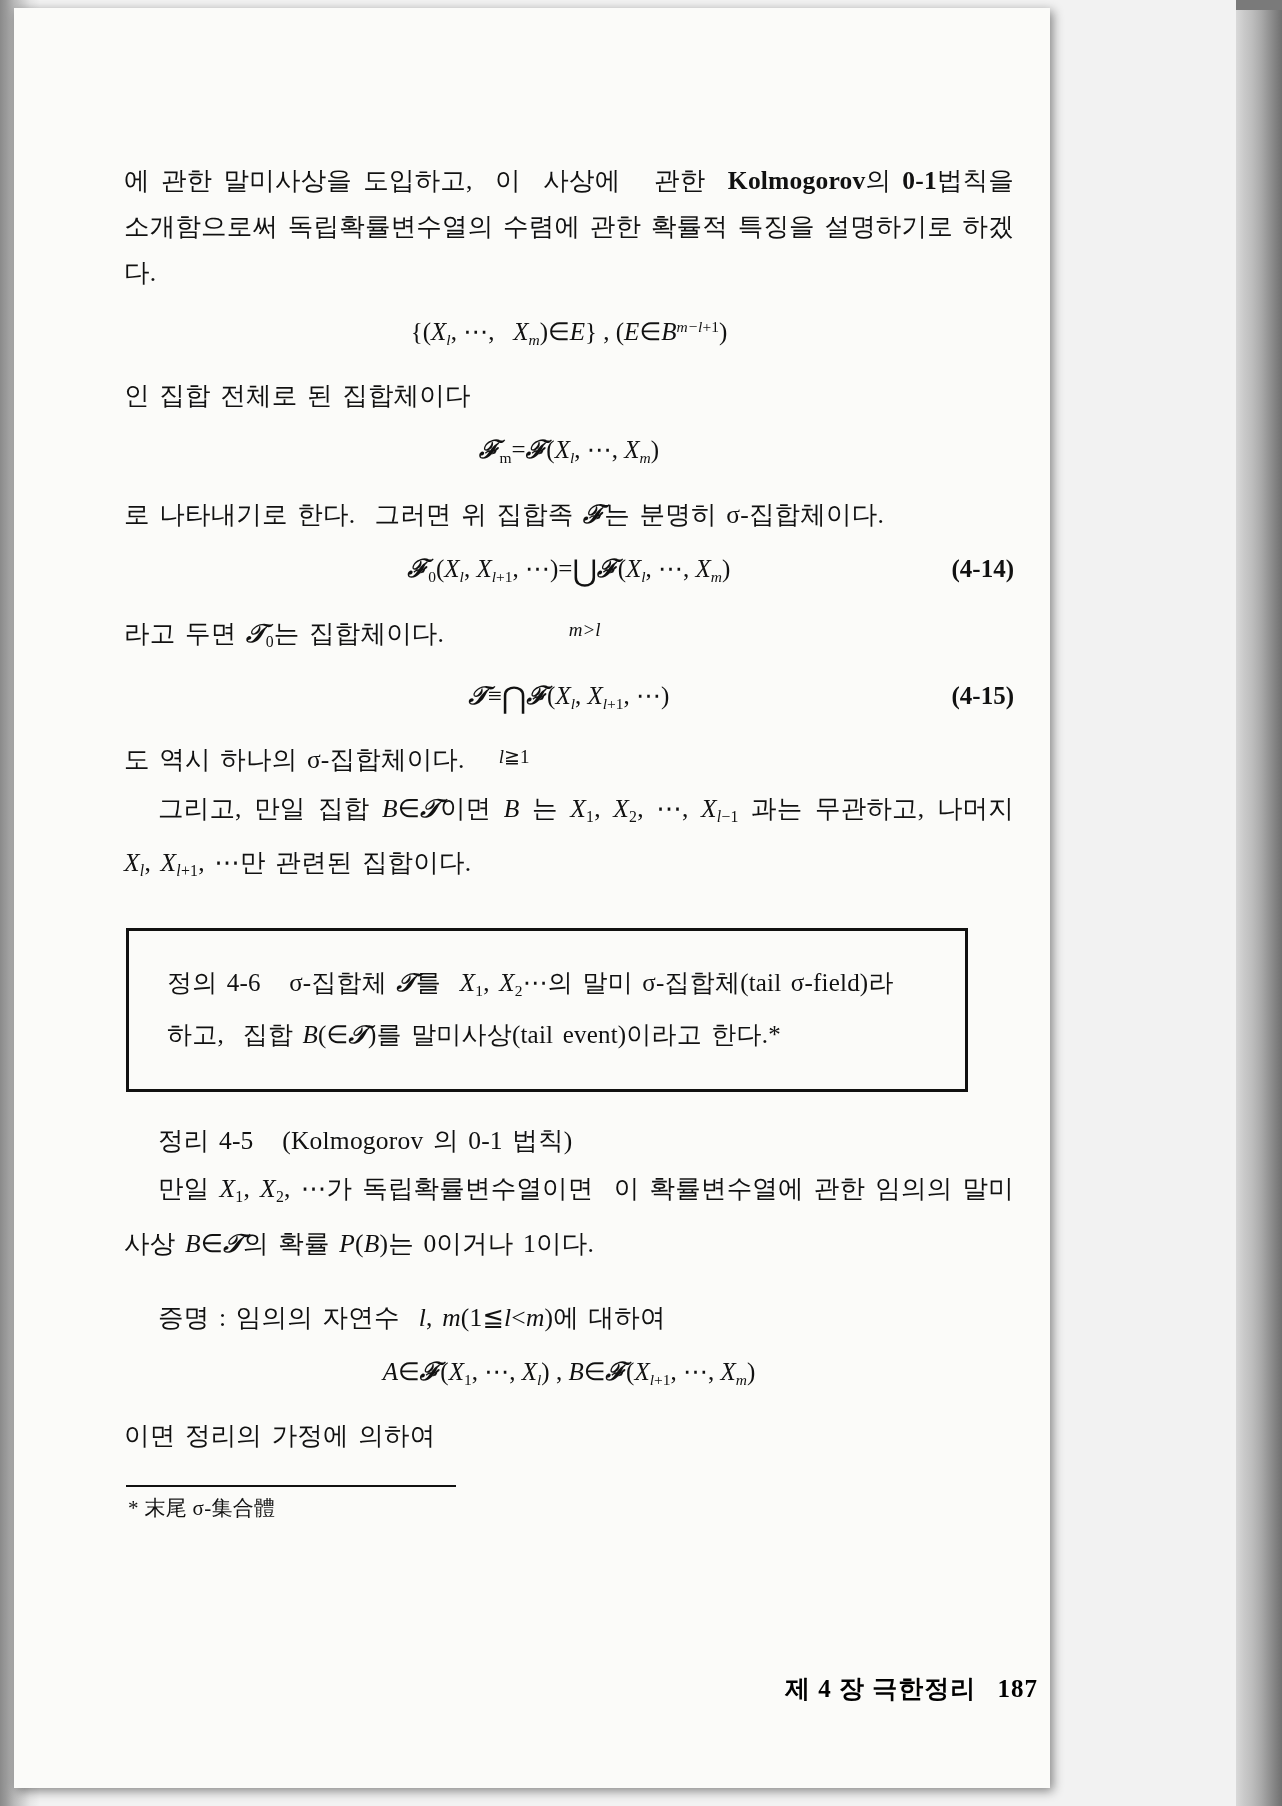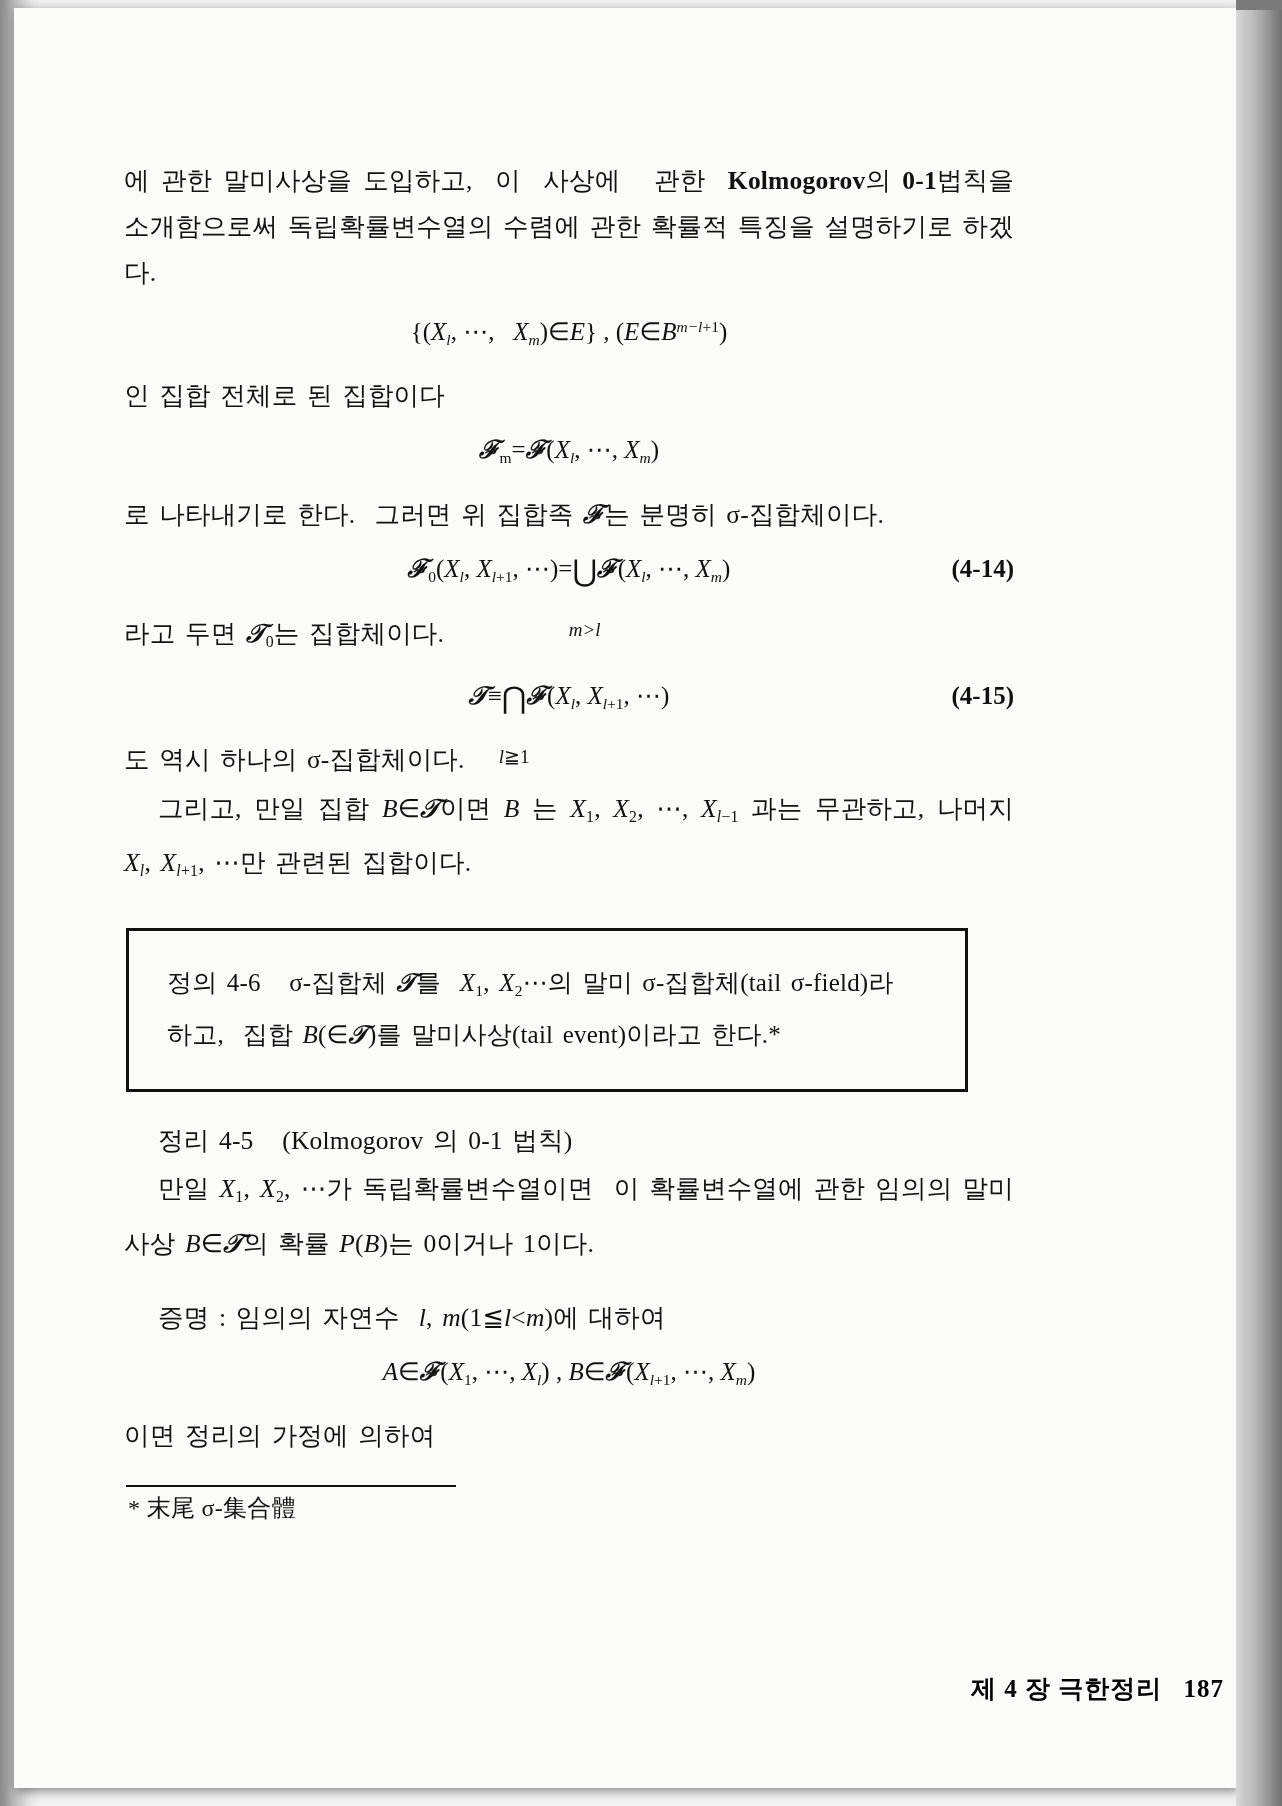--- a/index.html
+++ b/index.html
@@ -19,21 +19,21 @@
     position: absolute;
     left: 0; top: 0;
     width: 1282px; height: 1806px;
     background: linear-gradient(to right, #8a8a8a 0px, #9a9a9a 6px, #b9b9b9 14px, #cfcfcf 22px, #e6e6e6 30px, #f2f2f2 40px);
   }
   
   #page {
     position: absolute;
     left: 14px;
     top: 8px;
-    width: 1222px;
+    width: 1036px;
     height: 1780px;
     background: #fbfbf9;
     box-shadow: 3px 3px 10px rgba(0,0,0,.45);
     overflow: hidden;
   }
   
   #book-edge {
     position: absolute;
     right: 0px; top: 0px;
     width: 46px; height: 1806px;
@@ -126,21 +126,21 @@
   .spacer-md { height: 26px; }
 
   
   .footnote-rule {
     width: 330px;
     border: 0;
     border-top: 2px solid #111;
     margin: 26px 0 6px 2px;
   }
   .footnote {
-    font-size: 24px;
+    font-size: 21px;
     line-height: 30px;
     margin: 0 0 0 4px;
     letter-spacing: .3px;
   }
 
   .folio {
     position: absolute;
     right: 12px;
     top: 1664px;
     font-size: 25px;
@@ -161,21 +161,21 @@
     <p class="body">
       에 관한 말미사상을 도입하고,&nbsp; 이&nbsp; 사상에&nbsp;&nbsp; 관한&nbsp; <b style="font-family:'Liberation Serif',serif;">Kolmogorov</b>의 <b>0-1</b>법칙을 소개함으로써 독립확률변수열의 수렴에 관한 확률적 특징을 설명하기로 하겠다.
     </p>
 
 
     <div class="formula">
       {(<i>X<sub>l</sub></i>, ⋯,&nbsp;&nbsp; <i>X<sub>m</sub></i>)∈<i>E</i>} , (<i>E</i>∈<i>B</i><sup><i>m−l</i>+1</sup>)
     </div>
 
     <p class="body">
-      인 집합 전체로 된 집합이다
+      인 집합 전체로 된 집합체이다
     </p>
 
     <div class="formula">
       <span class="scr">ℱ</span><sub>m</sub>=<span class="scr">ℱ</span>(<i>X<sub>l</sub></i>, ⋯, <i>X<sub>m</sub></i>)
     </div>
 
     <p class="body">
       로 나타내기로 한다.&nbsp; 그러면 위 집합족 <span class="scr">ℱ</span>는 분명히 σ-집합체이다.
     </p>
 

